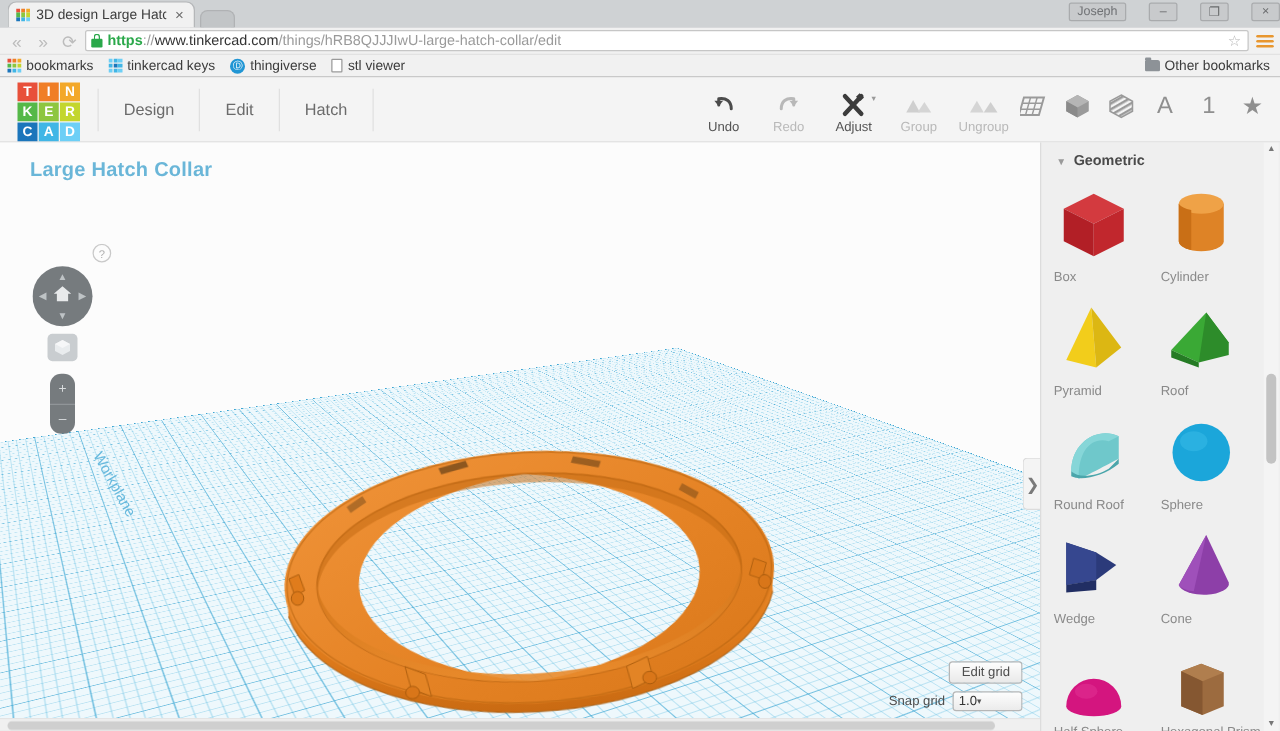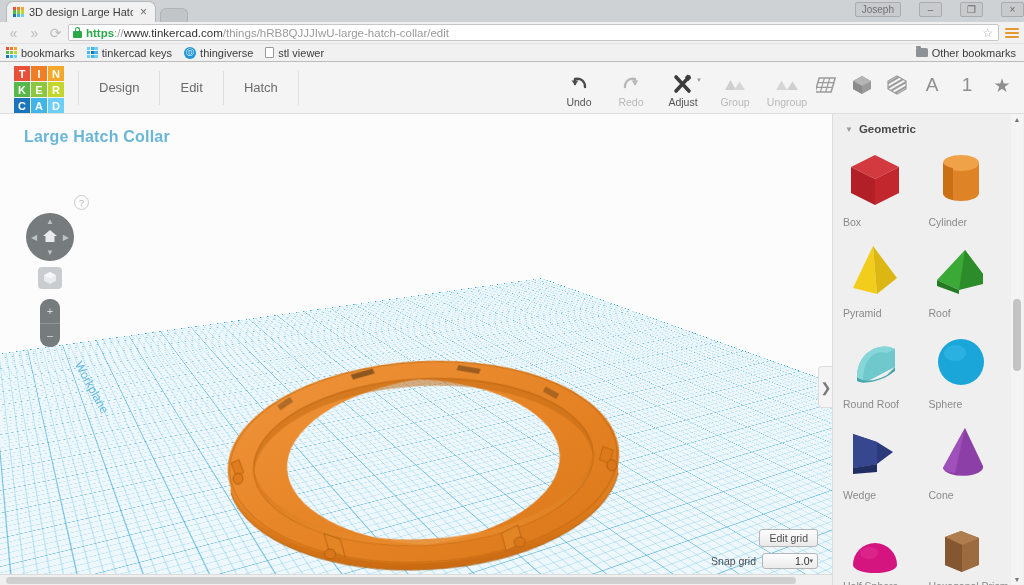--- a/index.html
+++ b/index.html
@@ -178,21 +178,21 @@
   .gridctl { position:absolute; right:14px; bottom:16px; z-index:7; text-align:right; }
   .editgrid {
     font-size:10.5px; color:#4e4e4e; background:linear-gradient(#fdfdfd,#e9e9e9);
     border:1px solid #b6b6b6; border-radius:3px; padding:2px 9px; display:inline-block;
   }
   .snaprow { display:flex; align-items:center; gap:6px; margin-top:6px; justify-content:flex-end; }
   .snaplbl { font-size:10.5px; color:#4e4e4e; }
   .snapsel {
     width:56px; font-size:10.5px; color:#333;
     background:linear-gradient(#fdfdfd,#ebebeb); border:1px solid #b6b6b6; border-radius:3px;
-    padding:1px 4px; display:flex; align-items:center; justify-content:flex-end;
+    padding:1px 4px; display:flex; align-items:center; justify-content:flex-start;
   }
   .caret { font-size:7px; color:#555; }
 
   .hscroll {
     position:absolute; left:0; bottom:0; width:832px; height:11px;
     background:#f0f0f0; border-top:1px solid #dcdcdc; z-index:8;
   }
   .hscroll i {
     display:block; position:absolute; left:6px; top:2px; width:790px; height:7px;
     background:#cfcfcf; border-radius:4px;

